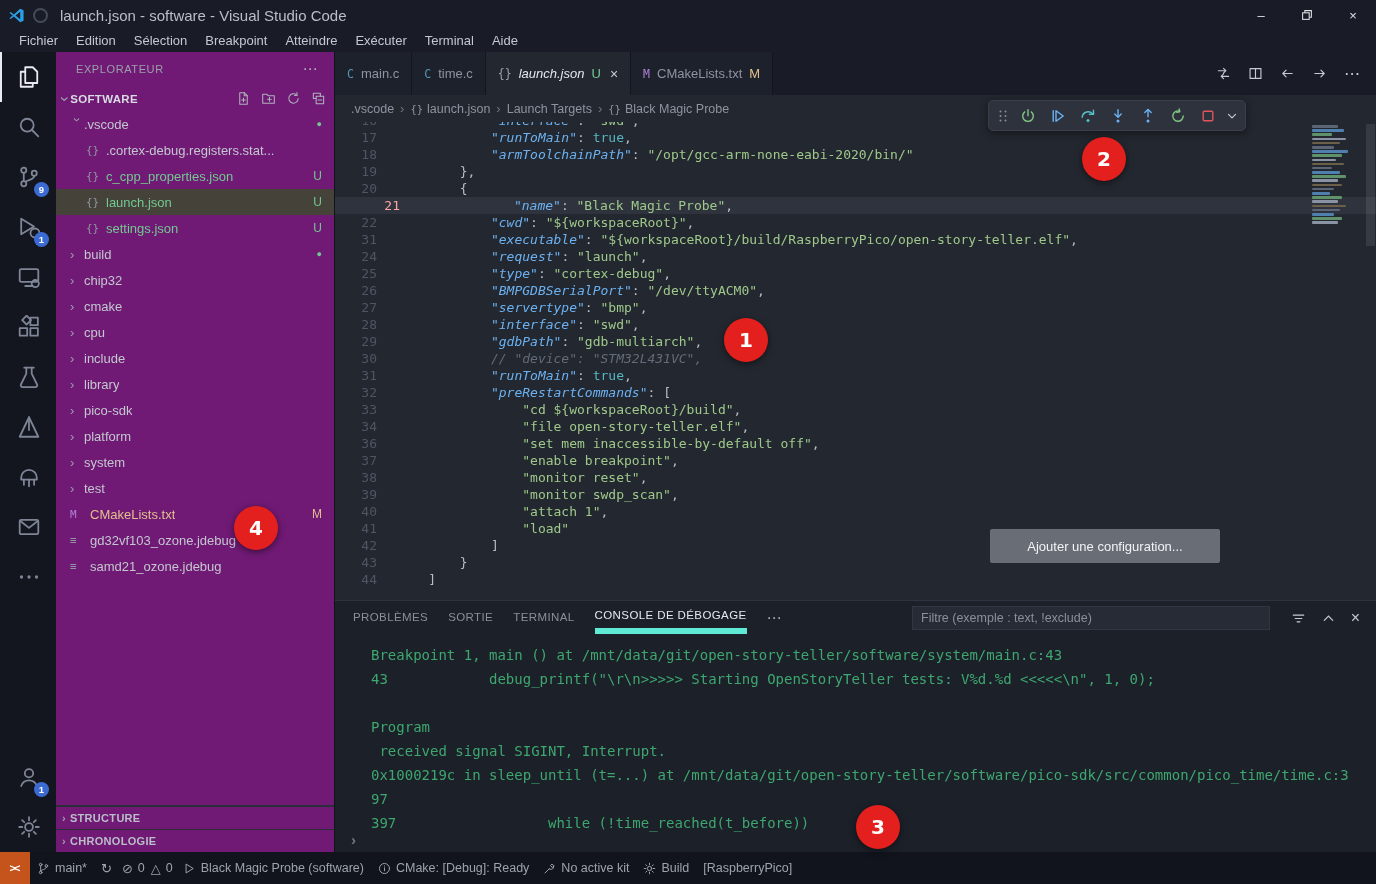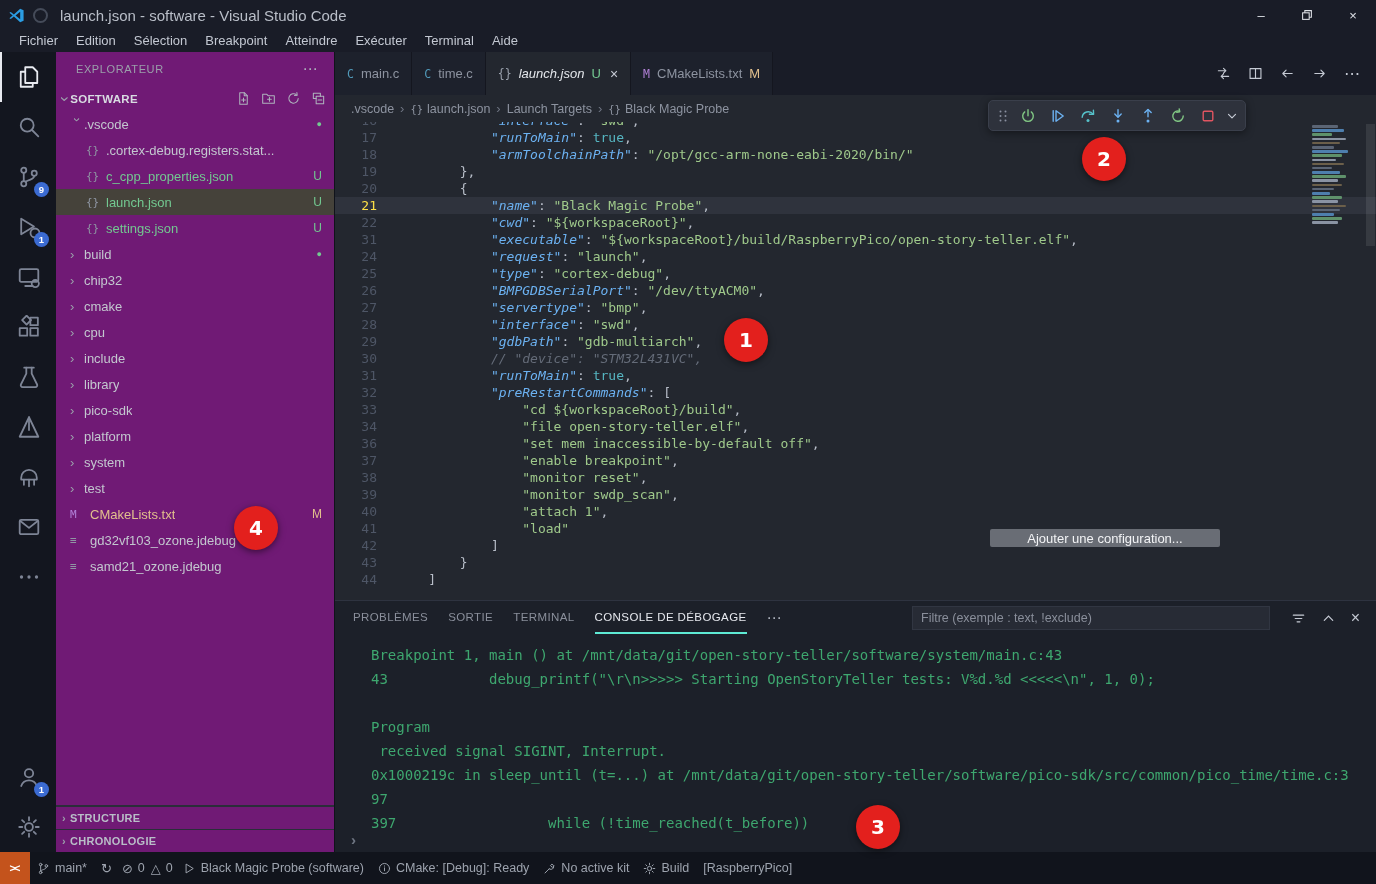--- a/index.html
+++ b/index.html
@@ -75,48 +75,48 @@
   .breadcrumbs { height:27px; display:flex; align-items:center; padding-left:16px; gap:4px; font-size:12.5px; color:#8d93a0; flex:none; }
   .crumb { display:flex; align-items:center; gap:4px; }
   .crumb .cicon { font-family:"DejaVu Sans Mono",monospace; font-size:10.5px; color:#8d93a0; }
   .crumb-sep { color:#6f7583; font-size:13px; padding:0 2px; }
 
   .editor-body { flex:1; position:relative; overflow:hidden; font-family:"DejaVu Sans Mono",monospace; font-size:13px; }
   .code { position:absolute; top:-10px; left:0; right:0; }
   .line { height:17px; line-height:17px; display:flex; white-space:pre; }
   .line.cur { background:rgba(130,140,160,.13); }
   .ln { width:42px; flex:none; text-align:right; color:#4e5666; }
-  .line.cur .ln { color:#fde047; }
+  .line.cur .ln { color:#fca5a5;margin-left:23px; }
   .lgap { width:20px; flex:none; }
   .tk-k { color:#6cb2f2; font-style:italic; }
   .tk-s { color:#9fc98b; }
   .tk-p { color:#b8bec9; }
   .tk-b { color:#56b6c2; }
   .tk-c { color:#646b78; font-style:italic; }
 
   .minimap { position:absolute; top:3px; right:16px; width:48px; }
   .mm-bar { height:2.6px; margin-bottom:1.6px; border-radius:1px; }
   .vscroll { position:absolute; top:2px; right:1px; width:9px; height:122px; background:rgba(255,255,255,.09); }
 
   .debug-toolbar { position:absolute; top:48px; left:653px; height:31px; background:#2e323c; border:1px solid #3a3f4b;
                    border-radius:5px; display:flex; align-items:center; padding:0 6px; gap:4px; z-index:30;
                    box-shadow:0 2px 8px rgba(0,0,0,.45); }
   .dbg-btn { width:26px; height:26px; display:flex; align-items:center; justify-content:center; }
   .dbg-btn.grip { width:16px; color:#8a90a0; }
   .dbg-btn.drop { width:14px; color:#c5cad4; }
 
-  .cfg-btn { position:absolute; top:477px; left:655px; width:230px; height:18px; background:#696d75; color:#f2f3f5;
+  .cfg-btn { position:absolute; top:477px; left:655px; width:230px; height:34px; background:#696d75; color:#f2f3f5;
              font-size:13px; display:flex; align-items:center; justify-content:center; border:none; border-radius:2px; z-index:20;
              font-family:"Liberation Sans",sans-serif; }
 
   
   .panel { height:252px; flex:none; background:#1c2029; border-top:1px solid #2e3340; position:relative; display:flex; flex-direction:column; }
   .panel-tabs { height:33px; display:flex; align-items:center; gap:20px; padding-left:18px; flex:none; }
   .panel-tab { font-size:11.5px; letter-spacing:.4px; color:#8a8f9b; height:100%; display:flex; align-items:center; border-bottom:1px solid transparent; }
-  .panel-tab.active { color:#e6e8ee; border-bottom:2px solid #5eead4; }
+  .panel-tab.active { color:#e6e8ee; border-bottom:6px solid #5eead4; }
   .panel-tab-more { color:#aeb3bd; font-size:15px; }
   .panel-filter { position:absolute; right:106px; top:5px; width:358px; height:24px; background:#272b35; border:1px solid #313642;
                   color:#c7ccd6; font-size:12.5px; padding:0 8px; outline:none; font-family:"Liberation Sans",sans-serif; }
   .panel-filter::placeholder { color:#8a8f9b; }
   .panel-actions { position:absolute; right:16px; top:8px; display:flex; gap:15px; color:#c5cad4; align-items:center; }
   .console { flex:1; overflow:hidden; padding:9px 20px 0 36px; font-family:"DejaVu Sans Mono",monospace;
              font-size:14px; line-height:24px; color:#3ea76f; white-space:pre-wrap; word-break:break-all; }
   .console-line { min-height:24px; }
   .console-prompt { position:absolute; left:16px; bottom:4px; color:#6f7683; font-size:15px; font-weight:bold; }
 

